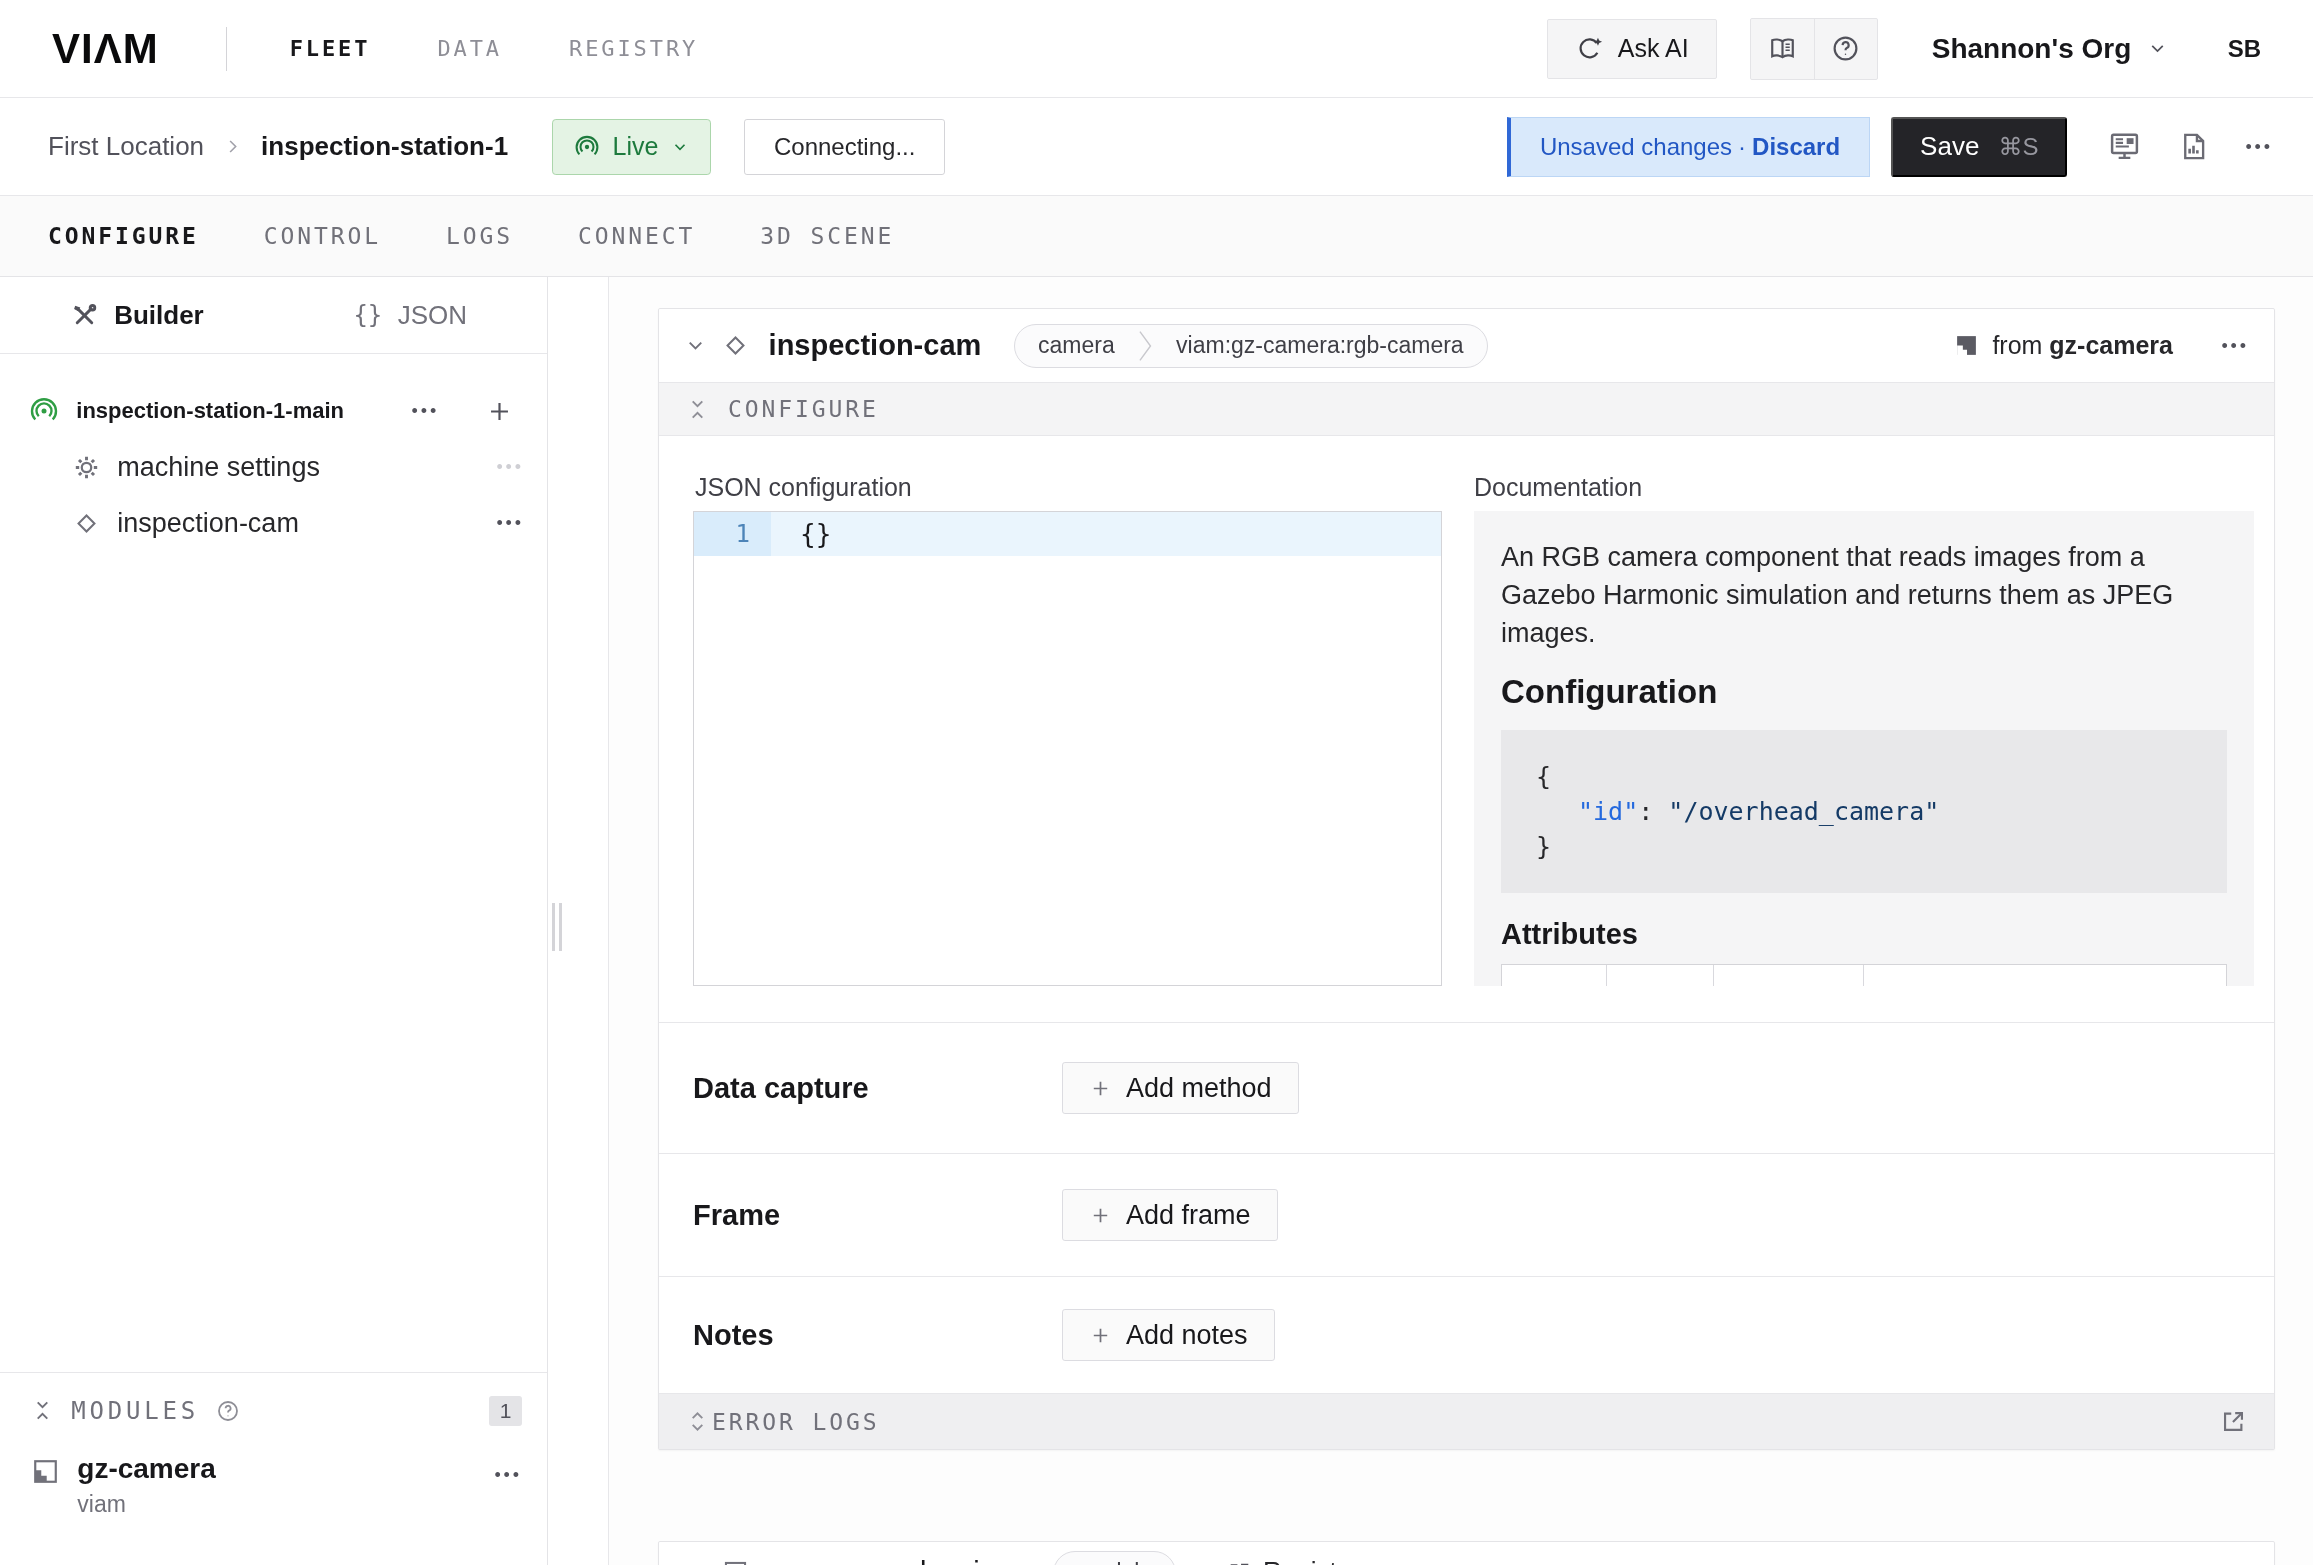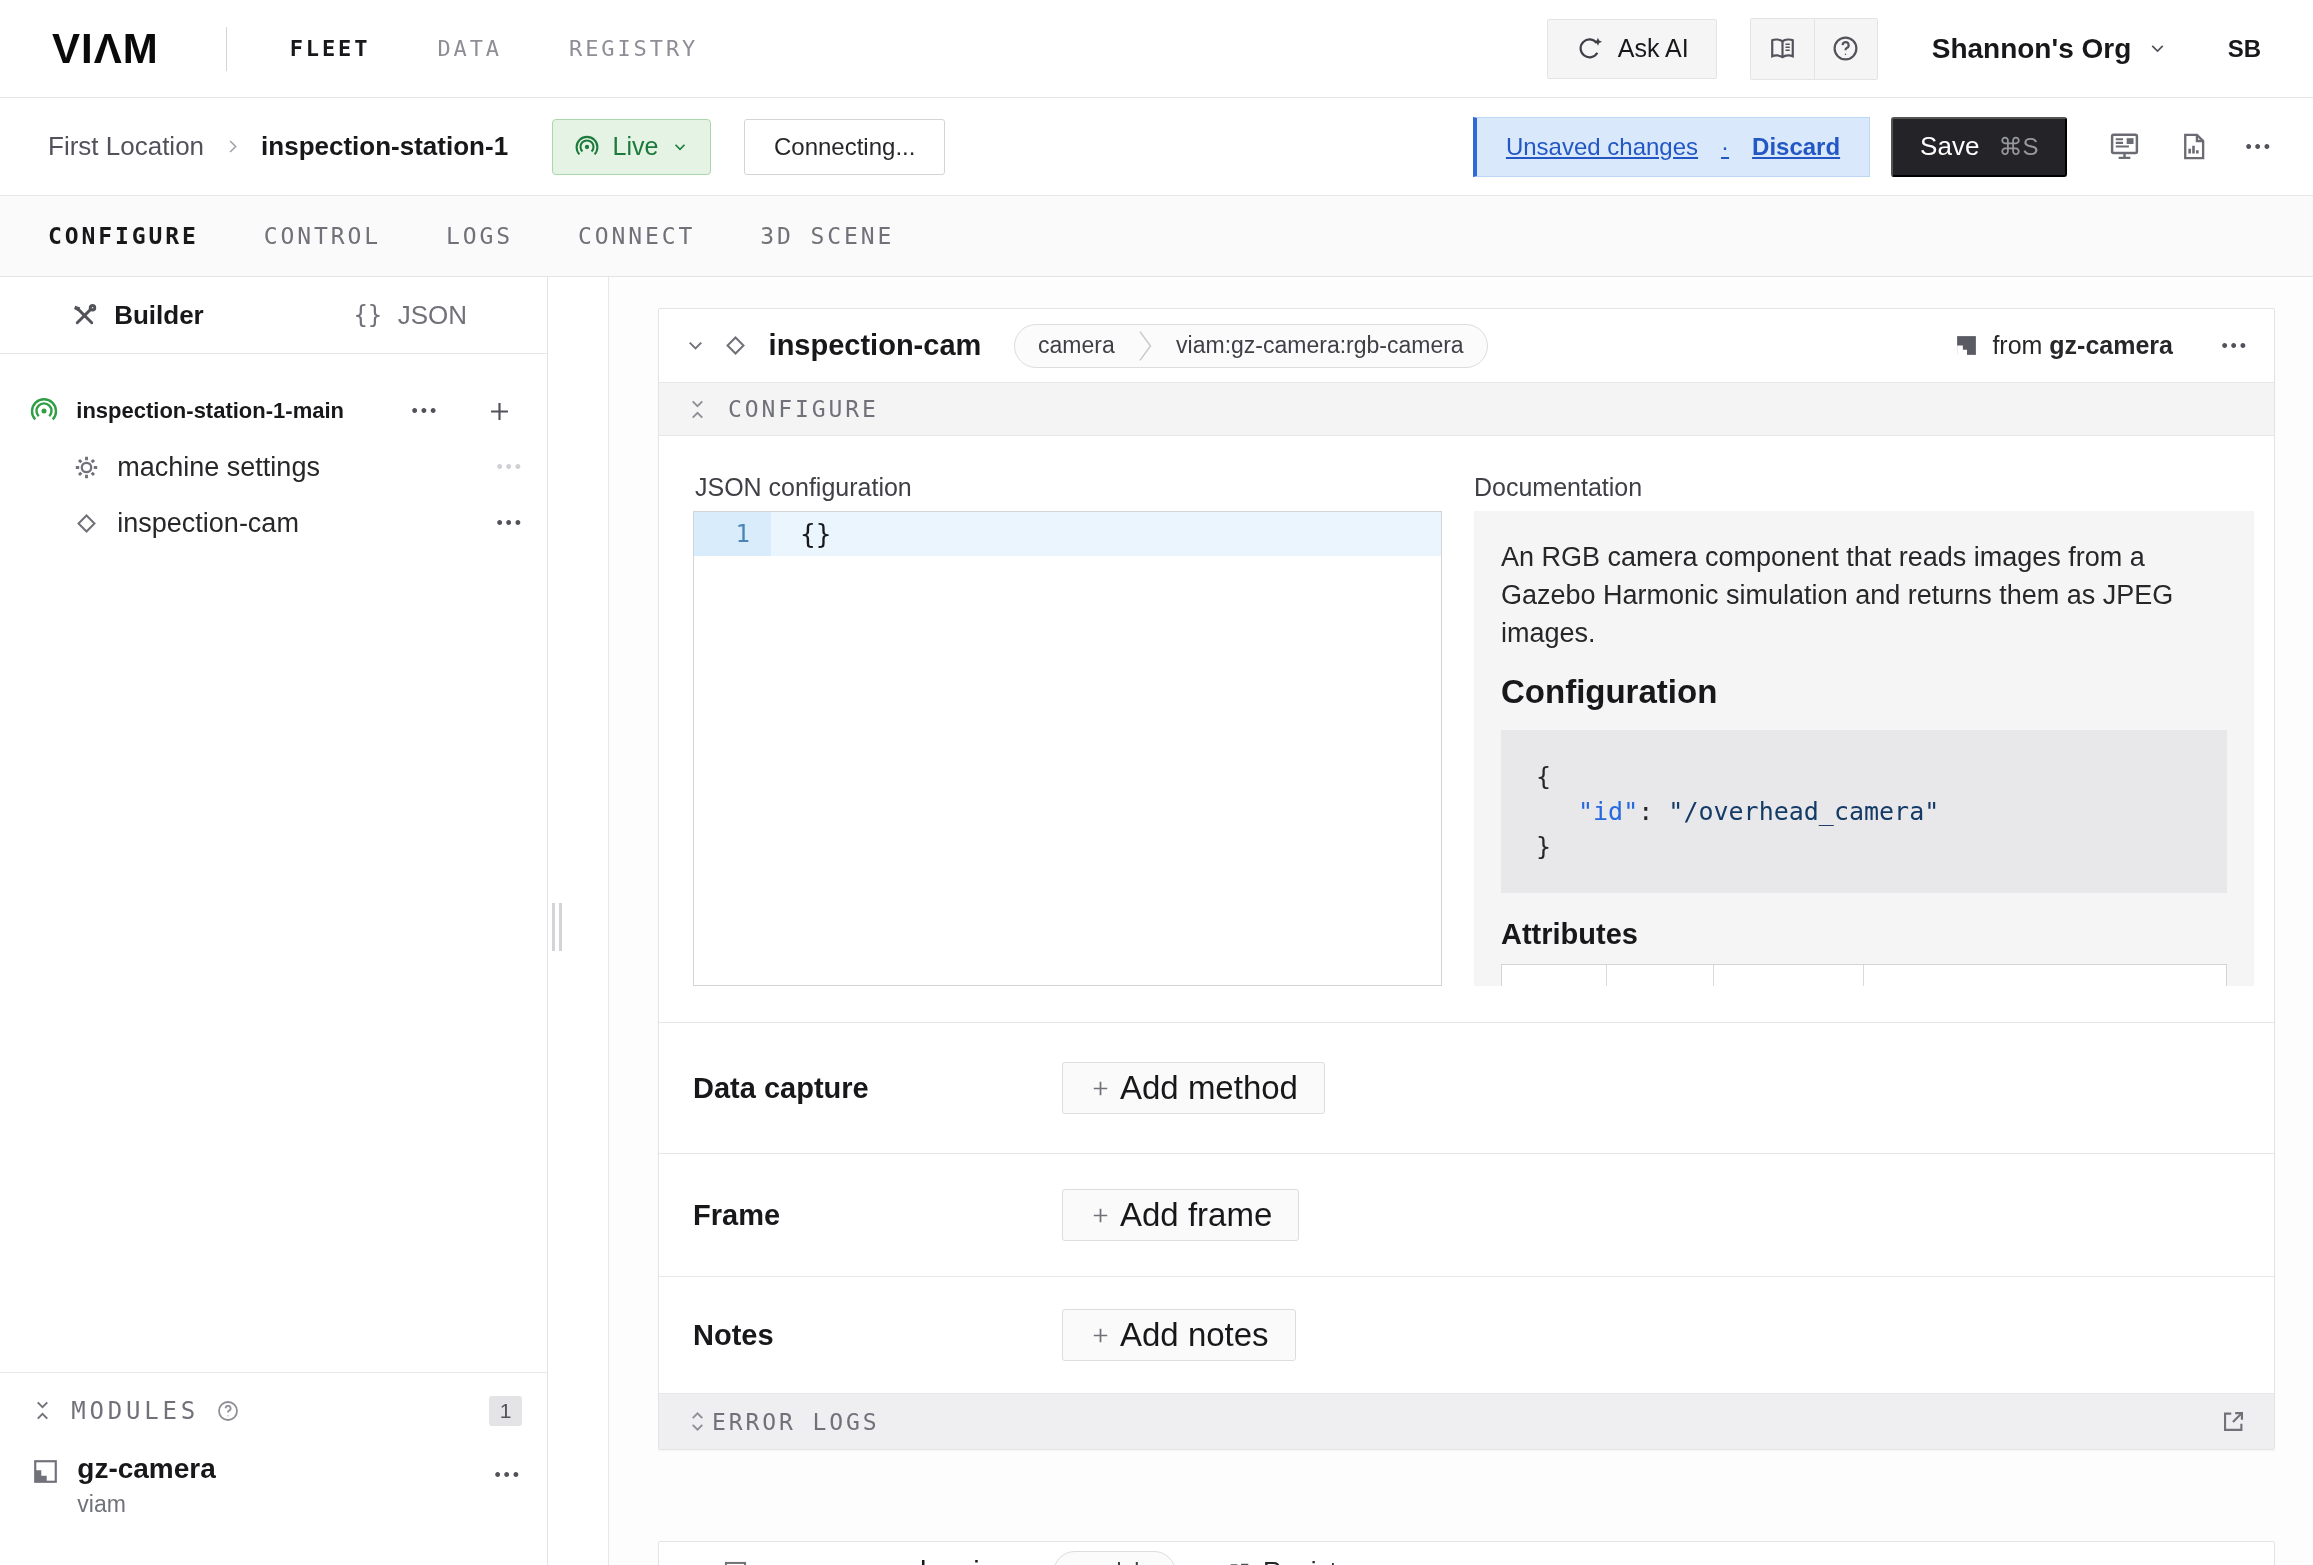--- a/index.html
+++ b/index.html
@@ -35,22 +35,22 @@
 
   
   .machinebar { height:98px; display:flex; align-items:center; padding:0 40px 0 48px; border-bottom:1px solid #e7e7ea; }
   .crumb-loc { font-size:26px; color:#52525b; cursor:pointer; }
   .crumb-sep { margin:0 19px; color:#a1a1aa; }
   .crumb-machine { font-size:26px; font-weight:700; color:#18181b; }
   .live-pill { margin-left:44px; height:56px; display:flex; align-items:center; gap:12.5px; padding:0 21px;
                background:#e4f3e4; border:1px solid #abd6ab; border-radius:3.8px; color:#1d7a3d; font-size:25px; cursor:pointer; }
   .connecting { margin-left:33px; height:56px; display:flex; align-items:center; padding:0 29px;
                 background:#fff; border:1px solid #d4d4d8; border-radius:2.9px; font-size:24px; color:#27272a; cursor:pointer; }
-  .unsaved { height:60px; display:flex; align-items:center; gap:23px; padding:0 29px;
-             background:#d9e9fb; border:1px solid #bcd6f5; border-left:4.8px solid #3068d6; font-size:24px; color:#2257c4;text-decoration:underline; }
+  .unsaved { height:60px; display:flex; align-items:center; gap:6px; padding:0 29px;
+             background:#d9e9fb; border:1px solid #bcd6f5; border-left:4.8px solid #3068d6; font-size:24px; color:#2257c4; }
   .unsaved .discard { font-weight:700; cursor:pointer; }
   .savebtn { margin-left:21px; height:60px; display:flex; align-items:center; padding:0 27px;
              background:#242428; border-radius:2.9px; color:#fff; font-size:26px; cursor:pointer; }
   .savebtn .kbd { margin-left:19px; color:#97979f; font-size:24px; }
   .bar-icons { display:flex; align-items:center; gap:35px; margin-left:40px; color:#6b6b74; }
   .bar-icons .icon { cursor:pointer; }
 
   
   .tabs { height:81px; background:#fafafa; border-bottom:1px solid #e4e4e7; display:flex; align-items:center; padding-left:48px; gap:65px; }
   .tab { font-size:23px; letter-spacing:2.9px; color:#717179; cursor:pointer; }
@@ -119,22 +119,22 @@
   .doc-code .k { color:#2469de; } .doc-code .v { color:#143a66; }
   .doc-code .ind { padding-left:42px; }
   .docs h3 { margin-top:25px; font-size:29px; font-weight:700; color:#18181b; }
   .attr-table { margin-top:13.4px; height:42px; display:flex; border:1px solid #d4d4d8; background:#fff; }
   .attr-table i { border-right:1px solid #d9d9de; }
   .attr-table .c1{width:105px;} .attr-table .c2{width:107px;} .attr-table .c3{width:150px;} .attr-table .c4{flex:1;border-right:none;}
 
   .row-section { display:flex; align-items:center; border-top:1px solid #e7e7ea; padding-left:34px; }
   .sec-capture { height:131px; } .sec-frame { height:123px; } .sec-notes { height:117px; }
   .sec-label { width:369px; font-size:29px; font-weight:700; color:#18181b; }
-  .add-btn { height:52px; display:flex; align-items:center; gap:8px; padding:0 26px;
-             background:#fafafa; border:1px solid #dcdce1; border-radius:2.9px; font-size:33px; color:#18181b; cursor:pointer; }
+  .add-btn { height:52px; display:flex; align-items:center; gap:14px; padding:0 26px;
+             background:#fafafa; border:1px solid #dcdce1; border-radius:2.9px; font-size:27px; color:#18181b; cursor:pointer; }
   .logs-bar { height:56px; display:flex; align-items:center; gap:3px; padding:0 27px; border-top:1px solid #e7e7ea; cursor:pointer; }
   .logs-bar.error { background:#efeff1; }
   .logs-bar.test { background:#f5f5f6; height:55px; }
   .logs-bar .grow { flex:1; }
 
   .card2 .card-header { align-items:flex-start; padding-top:14.4px; height:auto; }
   .mod-title { font-size:29px; margin-left:3.8px; }
   .mod-title b { font-weight:700; }
   .reg-link { display:flex; align-items:flex-start; gap:11.5px; margin-left:35px; color:#27272a; font-size:26px; cursor:pointer; }
 </style>

